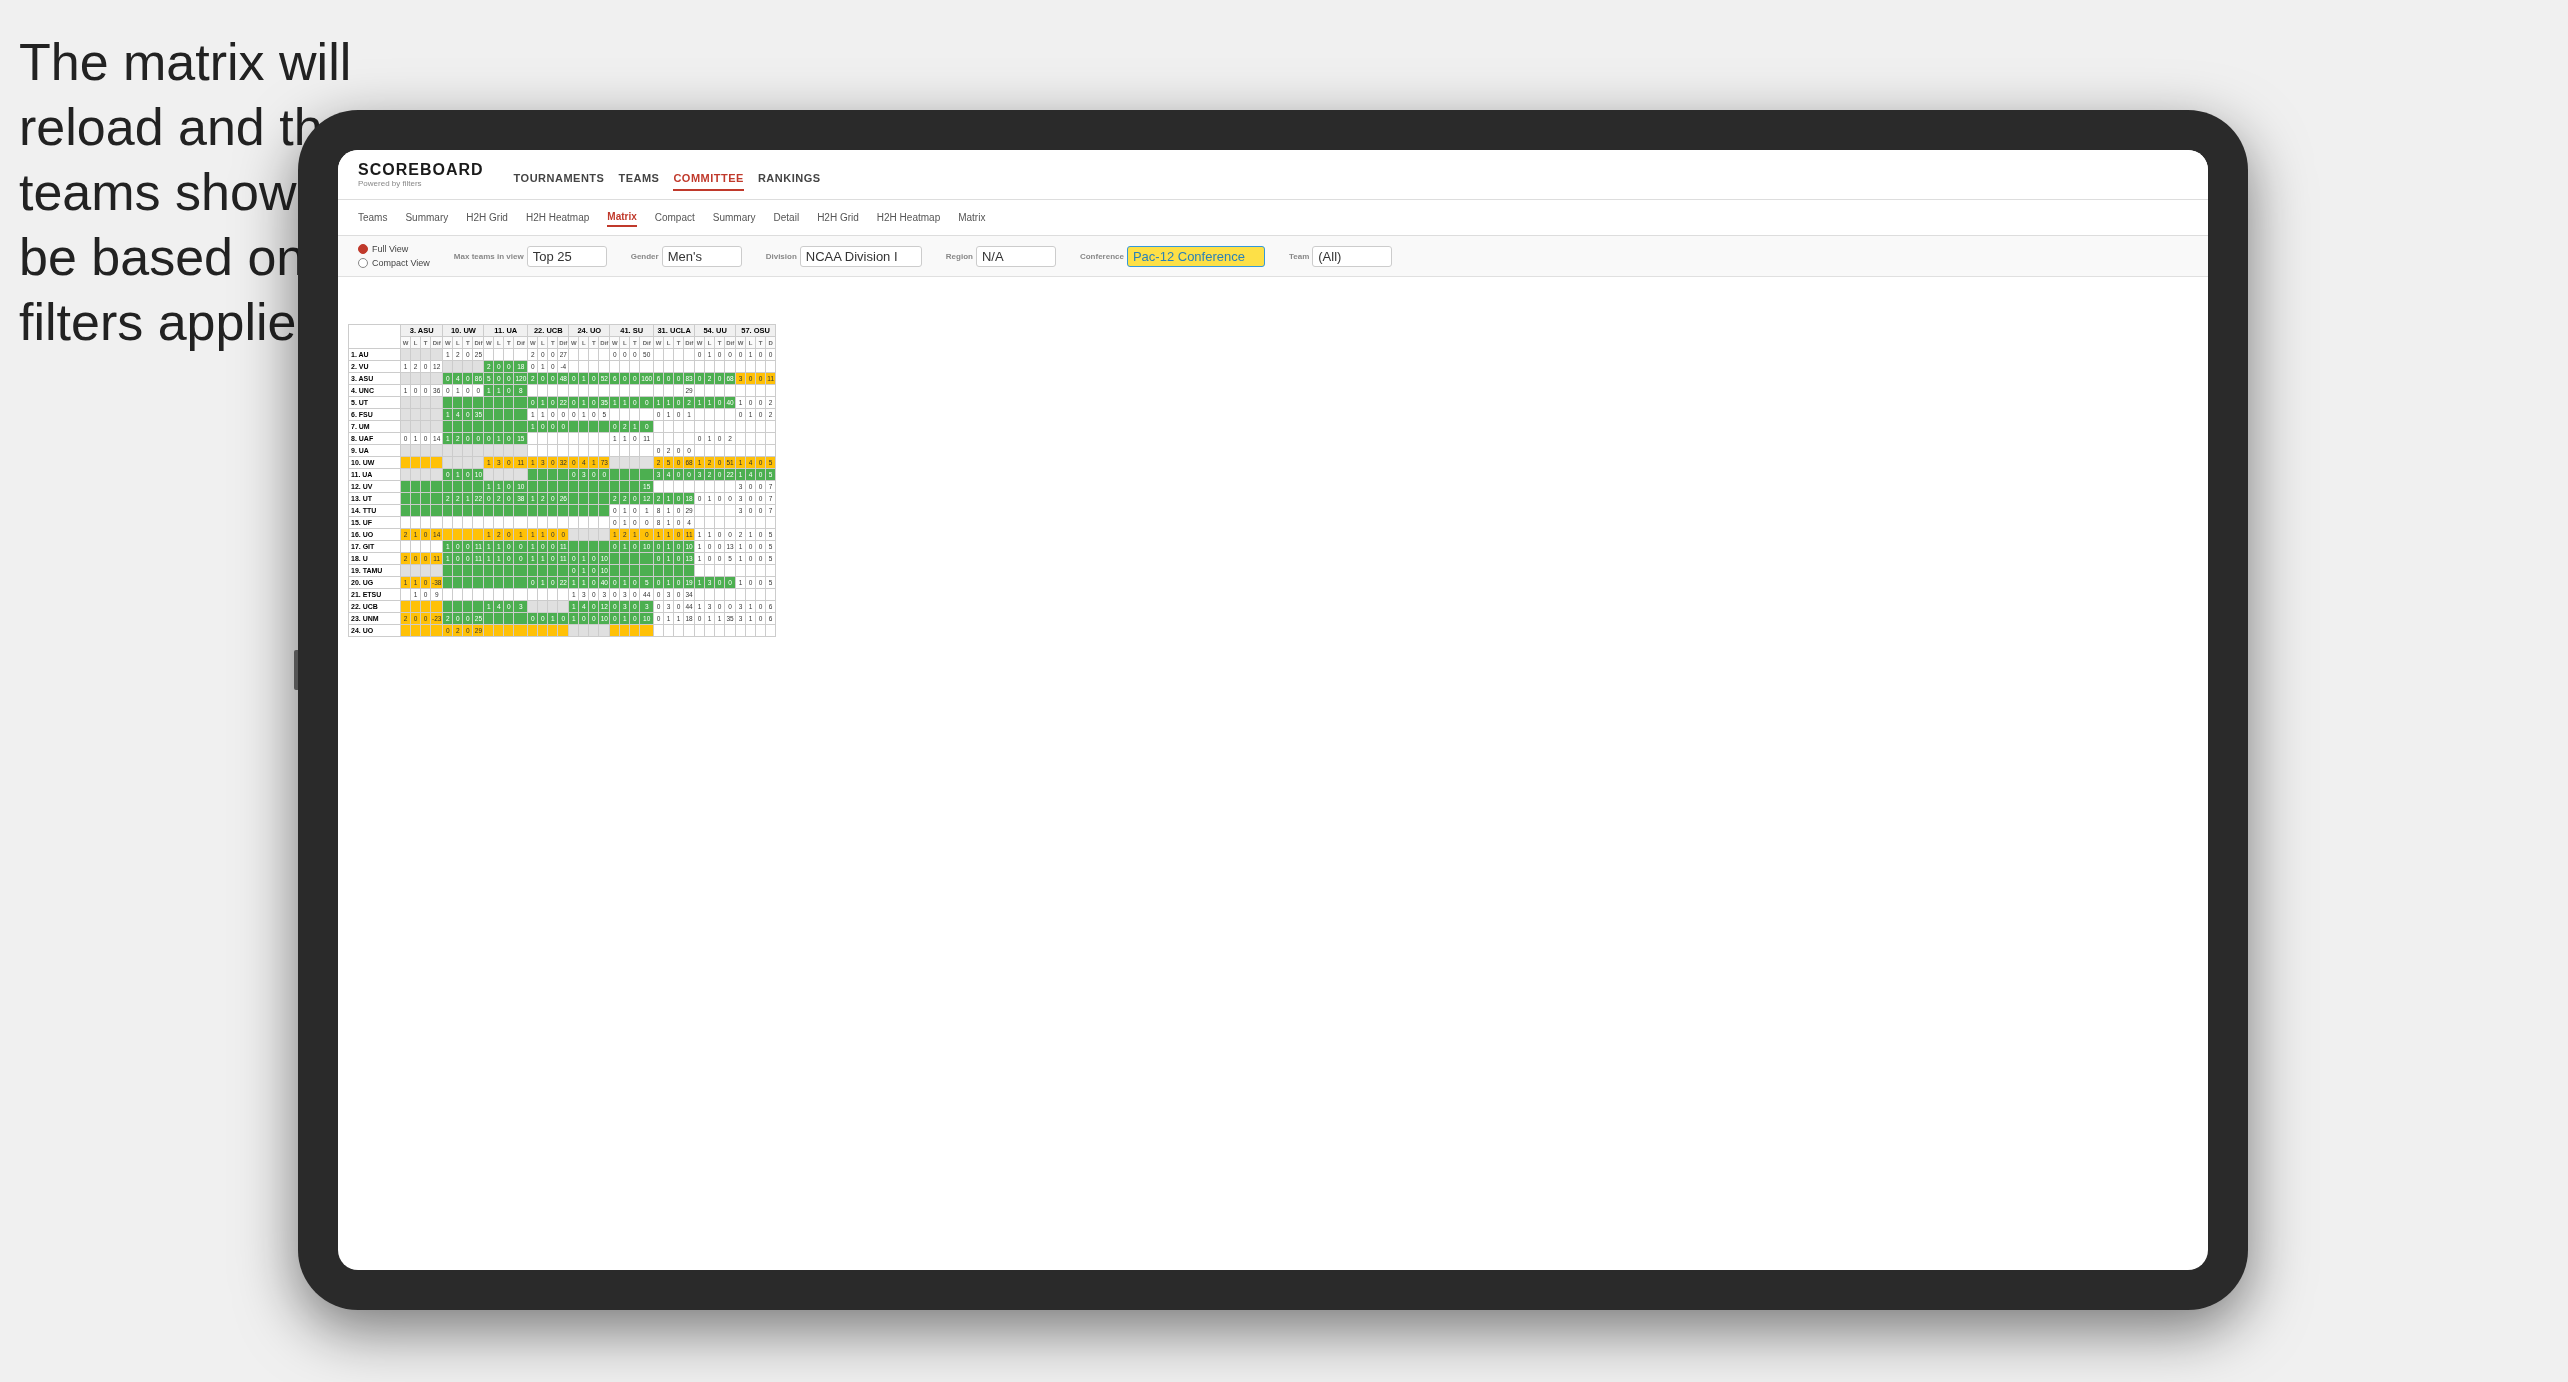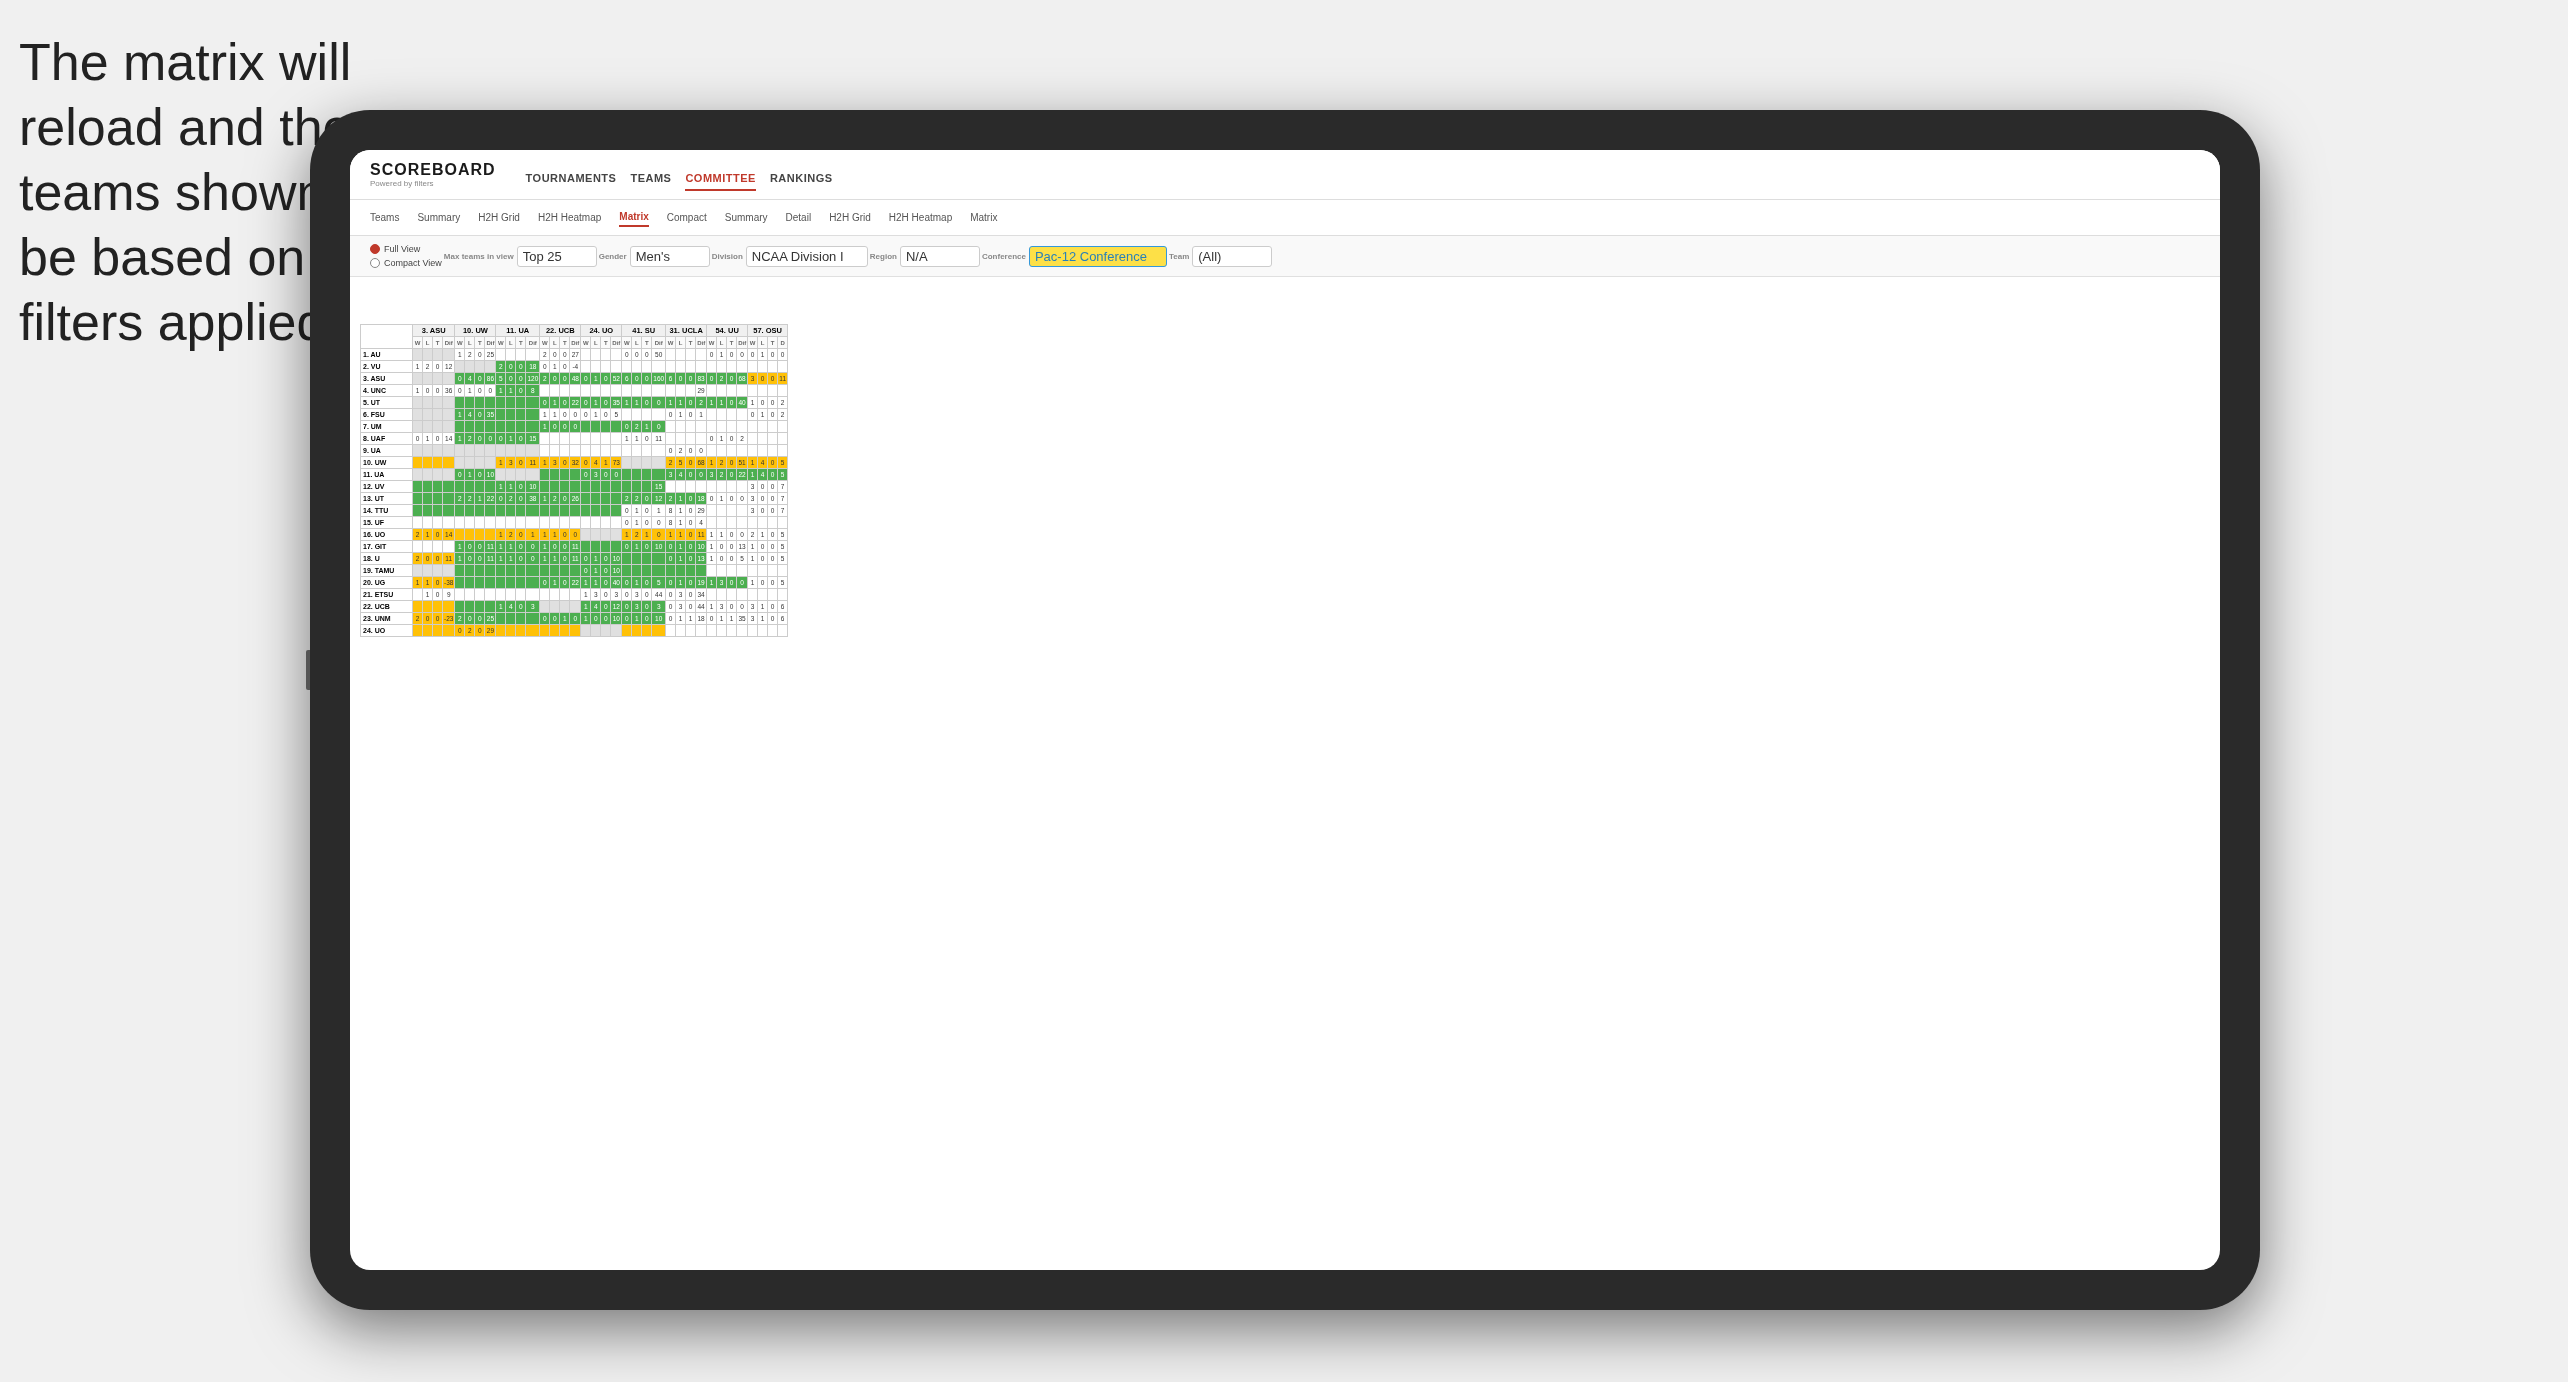--- a/index.html
+++ b/index.html
@@ -21,21 +21,21 @@
       font-weight: 400;
       color: #222;
       line-height: 1.25;
       width: 420px;
     }
 
     
     .tablet-frame {
       position: absolute;
       top: 110px;
-      left: 310px;
+      left: 298px;
       width: 1950px;
       height: 1200px;
       background: #2a2a2a;
       border-radius: 60px;
       box-shadow: 0 20px 60px rgba(0,0,0,0.5);
     }
 
     .tablet-screen {
       position: absolute;
       top: 40px;
@@ -120,21 +120,21 @@
       font-weight: 600;
     }
 
     
     .filter-bar {
       background: #f9f9f9;
       border-bottom: 1px solid #e0e0e0;
       padding: 8px 20px;
       display: flex;
       align-items: center;
-      gap: 2px;
+      gap: 24px;
       flex-wrap: wrap;
     }
 
     .radio-group {
       display: flex;
       flex-direction: column;
       gap: 4px;
     }
 
     .radio-item {

